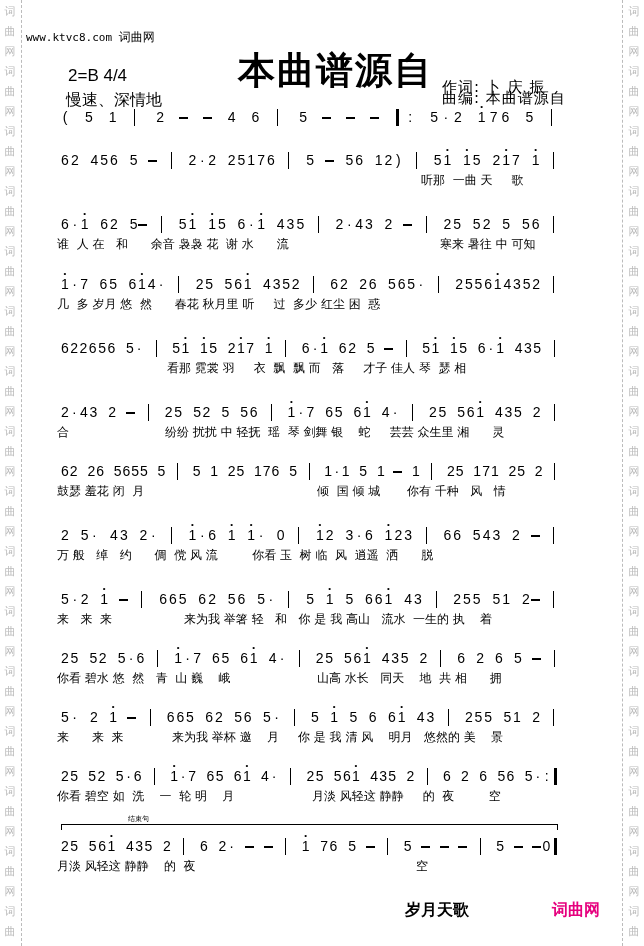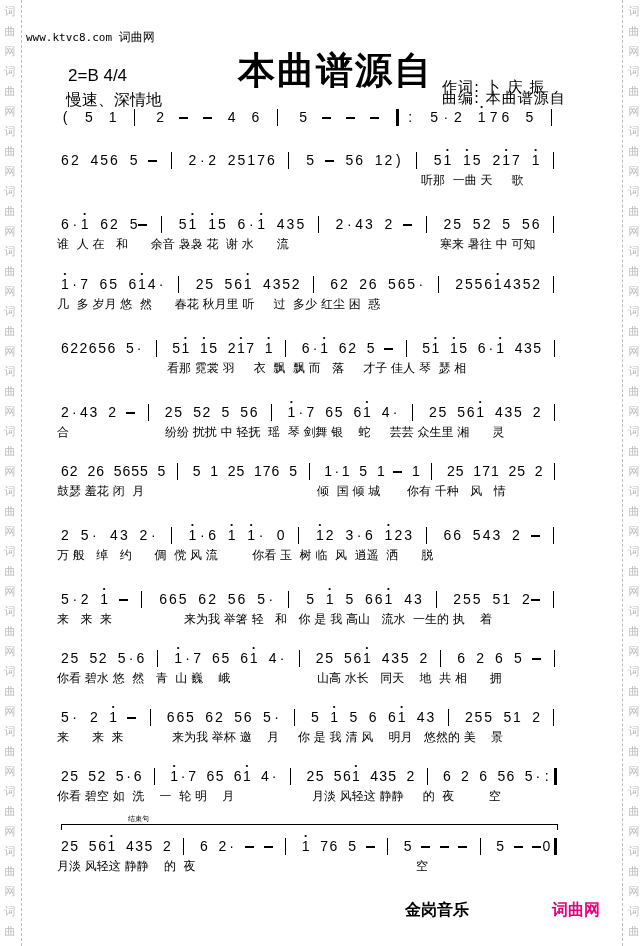--- a/index.html
+++ b/index.html
@@ -636,14 +636,14 @@
     </div>
     <div class="lyr" style="left: 57px; top: 860px;">月淡 风轻这 静静    的  夜</div>
     <div class="lyr" style="left: 416px; top: 860px;">空</div>
   </div>
 
 <div class="ending-line" style="left:61px;top:824px;width:497px"></div>
 <div class="ending-tick" style="left:61px;top:824px"></div>
 <div class="ending-tick" style="left:557px;top:824px"></div>
 <div class="ending-label" style="left:127px;top:814px">结束句</div>
 
-<div class="footer-src">金岗音乐</div>
+<div class="footer-src">岁月天歌</div>
 <div class="footer-brand" style="color:#e6007e">词曲网</div>
 
 </body></html>

